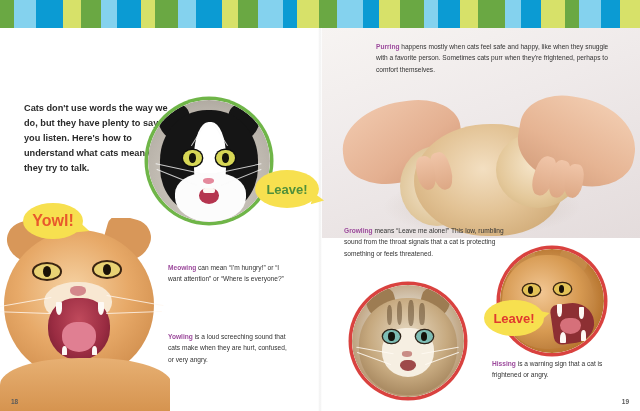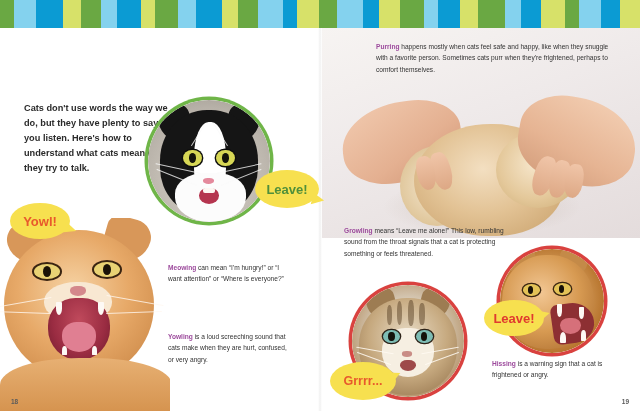--- a/index.html
+++ b/index.html
@@ -188,21 +188,21 @@
     line-height: 1;
   }
   .bubble .tail {
     position: absolute;
     width: 0; height: 0;
   }
 
   #bub-meow { left: 255px; top: 170px; width: 64px; height: 38px; font-size: 13px; color: #4f8f3b; }
   #bub-meow .tail { right: -5px; top: 24px; border-left: 12px solid #f7e04f; border-top: 5px solid transparent; border-bottom: 7px solid transparent; transform: rotate(14deg); }
 
-  #bub-yowl { left: 10px; top: 203px; width: 60px; height: 36px; font-size: 13px; color: #e8592c; }
+  #bub-yowl { left: 23px; top: 203px; width: 60px; height: 36px; font-size: 16px; color: #e8592c; }
   #bub-yowl .tail { right: -6px; bottom: 3px; border-left: 13px solid #f7e04f; border-top: 4px solid transparent; border-bottom: 8px solid transparent; transform: rotate(26deg); }
 
   #bub-purr { left: 570px; top: 164px; width: 62px; height: 38px; font-size: 13px; color: #4f8f3b; }
   #bub-purr .tail { left: -6px; top: 22px; border-right: 13px solid #f7e04f; border-top: 5px solid transparent; border-bottom: 7px solid transparent; transform: rotate(-16deg); }
 
   #bub-hiss { left: 484px; top: 300px; width: 60px; height: 36px; font-size: 13px; color: #e03a2f; }
   #bub-hiss .tail { right: -6px; top: 9px; border-left: 13px solid #f7e04f; border-top: 5px solid transparent; border-bottom: 8px solid transparent; transform: rotate(-10deg); }
 
   #bub-grrr { left: 330px; top: 362px; width: 66px; height: 38px; font-size: 12.5px; color: #e8592c; }
   #bub-grrr .tail { right: -5px; top: 8px; border-left: 12px solid #f7e04f; border-top: 5px solid transparent; border-bottom: 7px solid transparent; transform: rotate(-20deg); }
@@ -396,21 +396,17 @@
     <span class="tail"></span>
     <span>Yowl!</span>
   </div>
 
 
   <div id="bub-hiss" class="bubble">
     <span class="tail"></span>
     <span>Leave!</span>
   </div>
 
-  <div id="bub-grrr" class="bubble">
-    <span class="tail"></span>
-    <span>Grrrr...</span>
-  </div>
 
   <div id="folio-left" class="folio">18</div>
   <div id="folio-right" class="folio">19</div>
 
 </div>
 
 </body></html>

